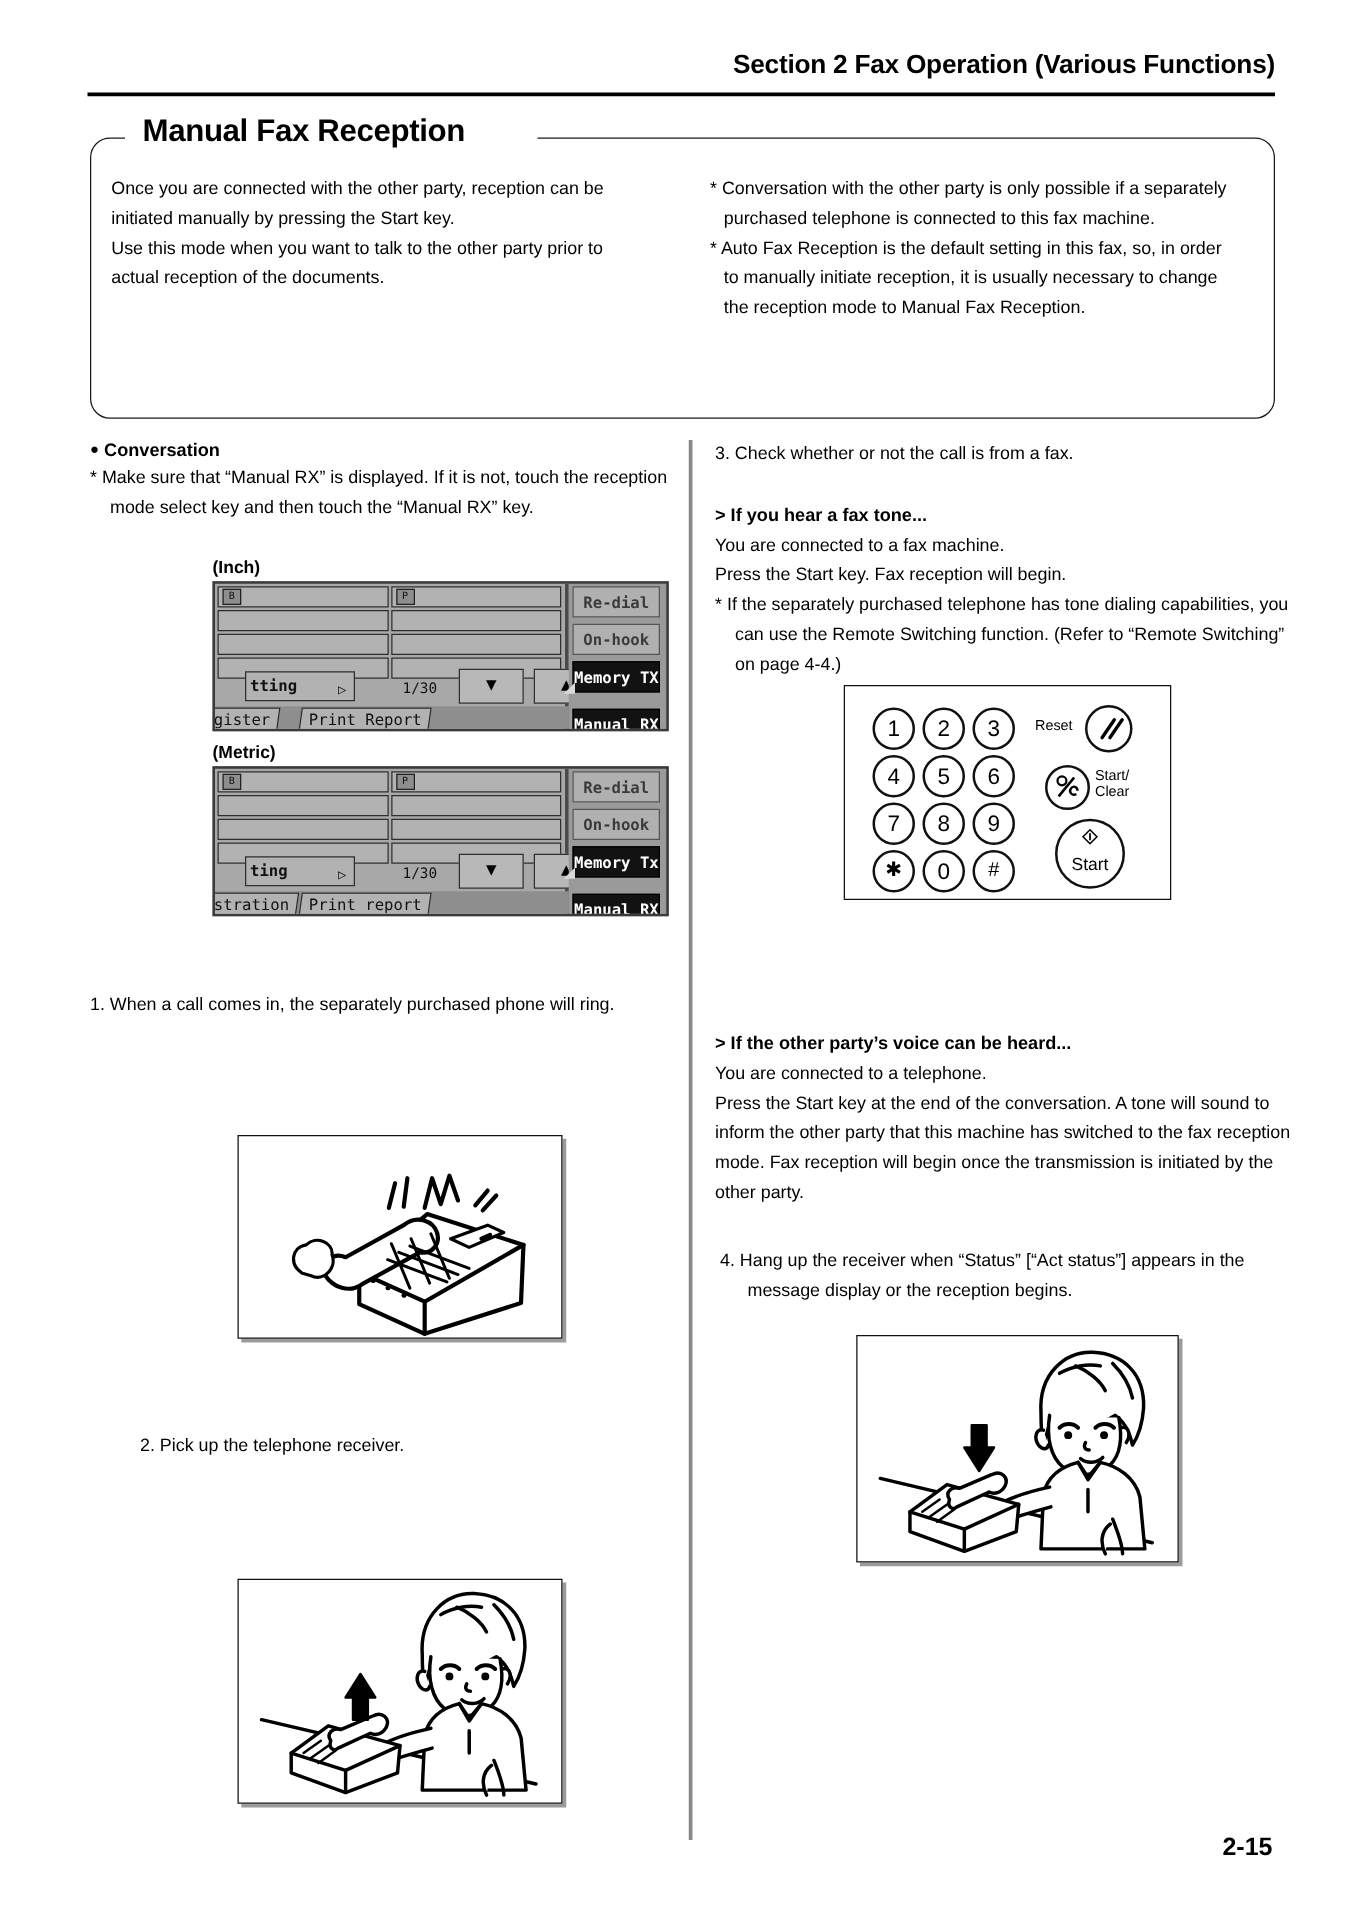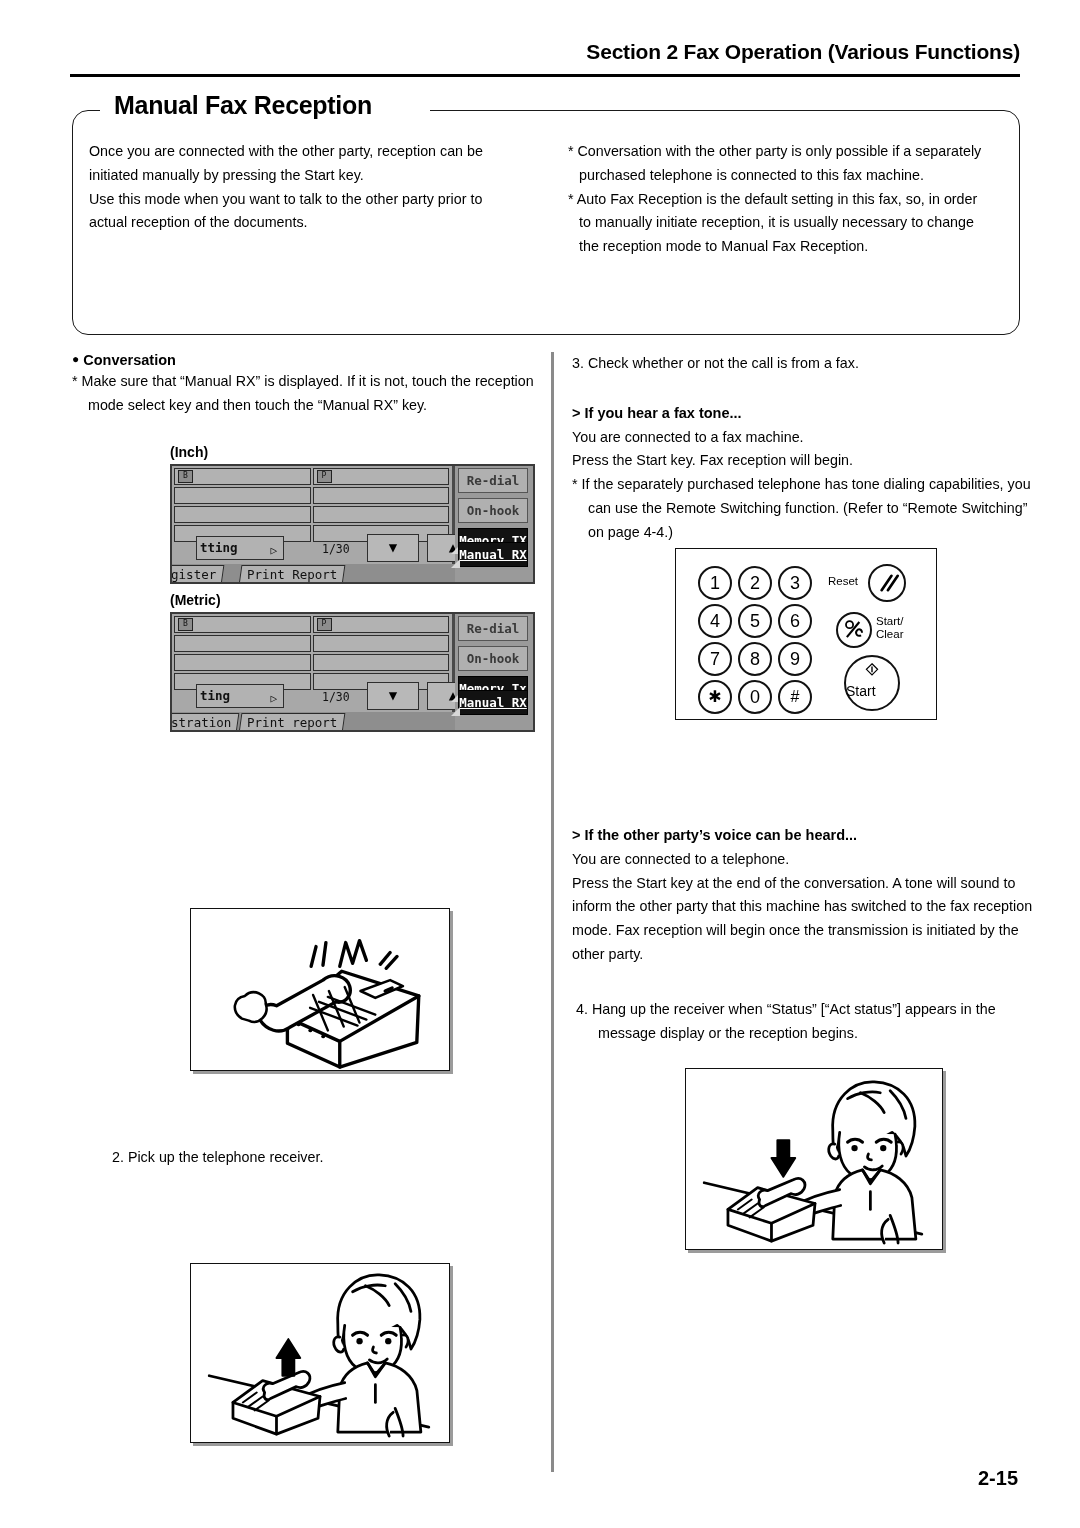--- a/index.html
+++ b/index.html
@@ -286,25 +286,26 @@
   }
   .sk.light {
     background: #b0b0b0;
     border: 1.4px solid #555;
     color: #3a3a3a;
   }
   .sk.dark {
     background: #121212;
     border: 1.4px solid #000;
     color: #ffffff;
+    text-align: right;
   }
   .sk.k1 { top: 2px; }
   .sk.k2 { top: 32px; }
   .sk.k3 { top: 62px; }
-  .sk.k4 { top: 76px; text-decoration: underline; }
+  .sk.k4 { top: 100px; }
   .sk-pointer {
     position: absolute;
     left: -8px;
     bottom: -2px;
     width: 0; height: 0;
     border-left: 9px solid transparent;
     border-bottom: 9px solid #d8d8d8;
   }
 
   
@@ -327,20 +328,21 @@
     text-align: center;
     line-height: 30px;
     font-size: 18px;
     font-family: "Liberation Sans", sans-serif;
   }
   .bigkey {
     position: absolute;
     border: 2.4px solid #111;
     border-radius: 50%;
     box-sizing: border-box;
+    text-align: center;
   }
   .keylabel {
     position: absolute;
     font-size: 11.5px;
     line-height: 13px;
   }
 
   
   .illus {
     position: absolute;
@@ -489,20 +491,21 @@
         <div class="lcd-right">
           <div class="sk light k1">Re-dial</div>
           <div class="sk light k2">On-hook</div>
           <div class="sk dark k3"><span>Memory Tx</span><span class="sk-pointer"></span></div>
           <div class="sk dark k4"><span>Manual RX</span><span class="sk-pointer"></span></div>
         </div>
       </div>
     </div>
 
     <div style="height:60px;"></div>
+    <div class="num-item" style="padding-left:22px;">1. When a call comes in, the separately purchased phone will ring.</div>
   </div>
 
   <div class="illus" style="left:190px; top:908px; width:260px; height:163px;">
     <svg viewBox="0 0 260 163" width="258" height="161">
       <g fill="none" stroke="#000" stroke-width="3.4" stroke-linecap="round" stroke-linejoin="round">
 
         <path d="M126 38 L121 58"></path>
         <path d="M136 34 L133 57"></path>
         <path d="M150 58 L156 34 L163 55 L170 32 L177 52"></path>
         <path d="M191 56 L201 44"></path>

